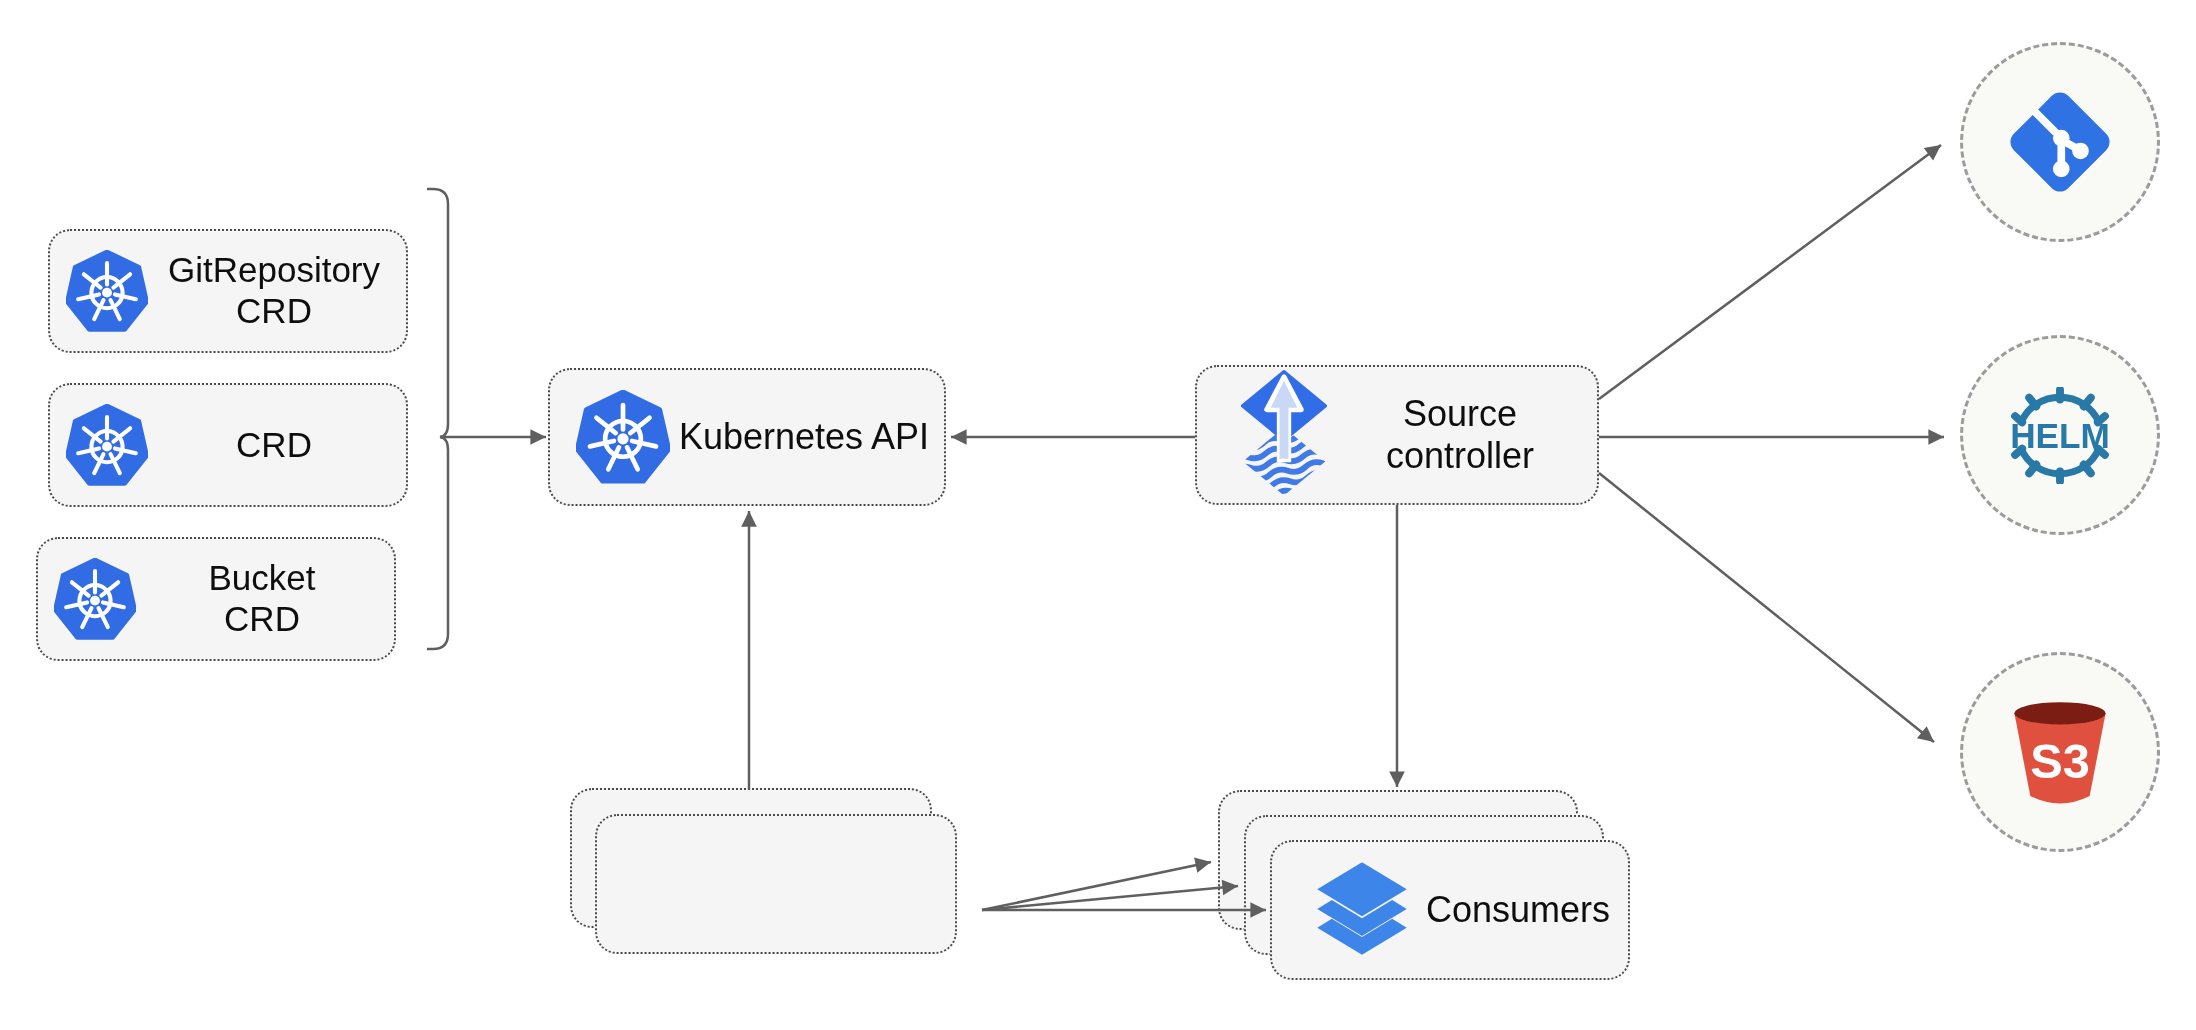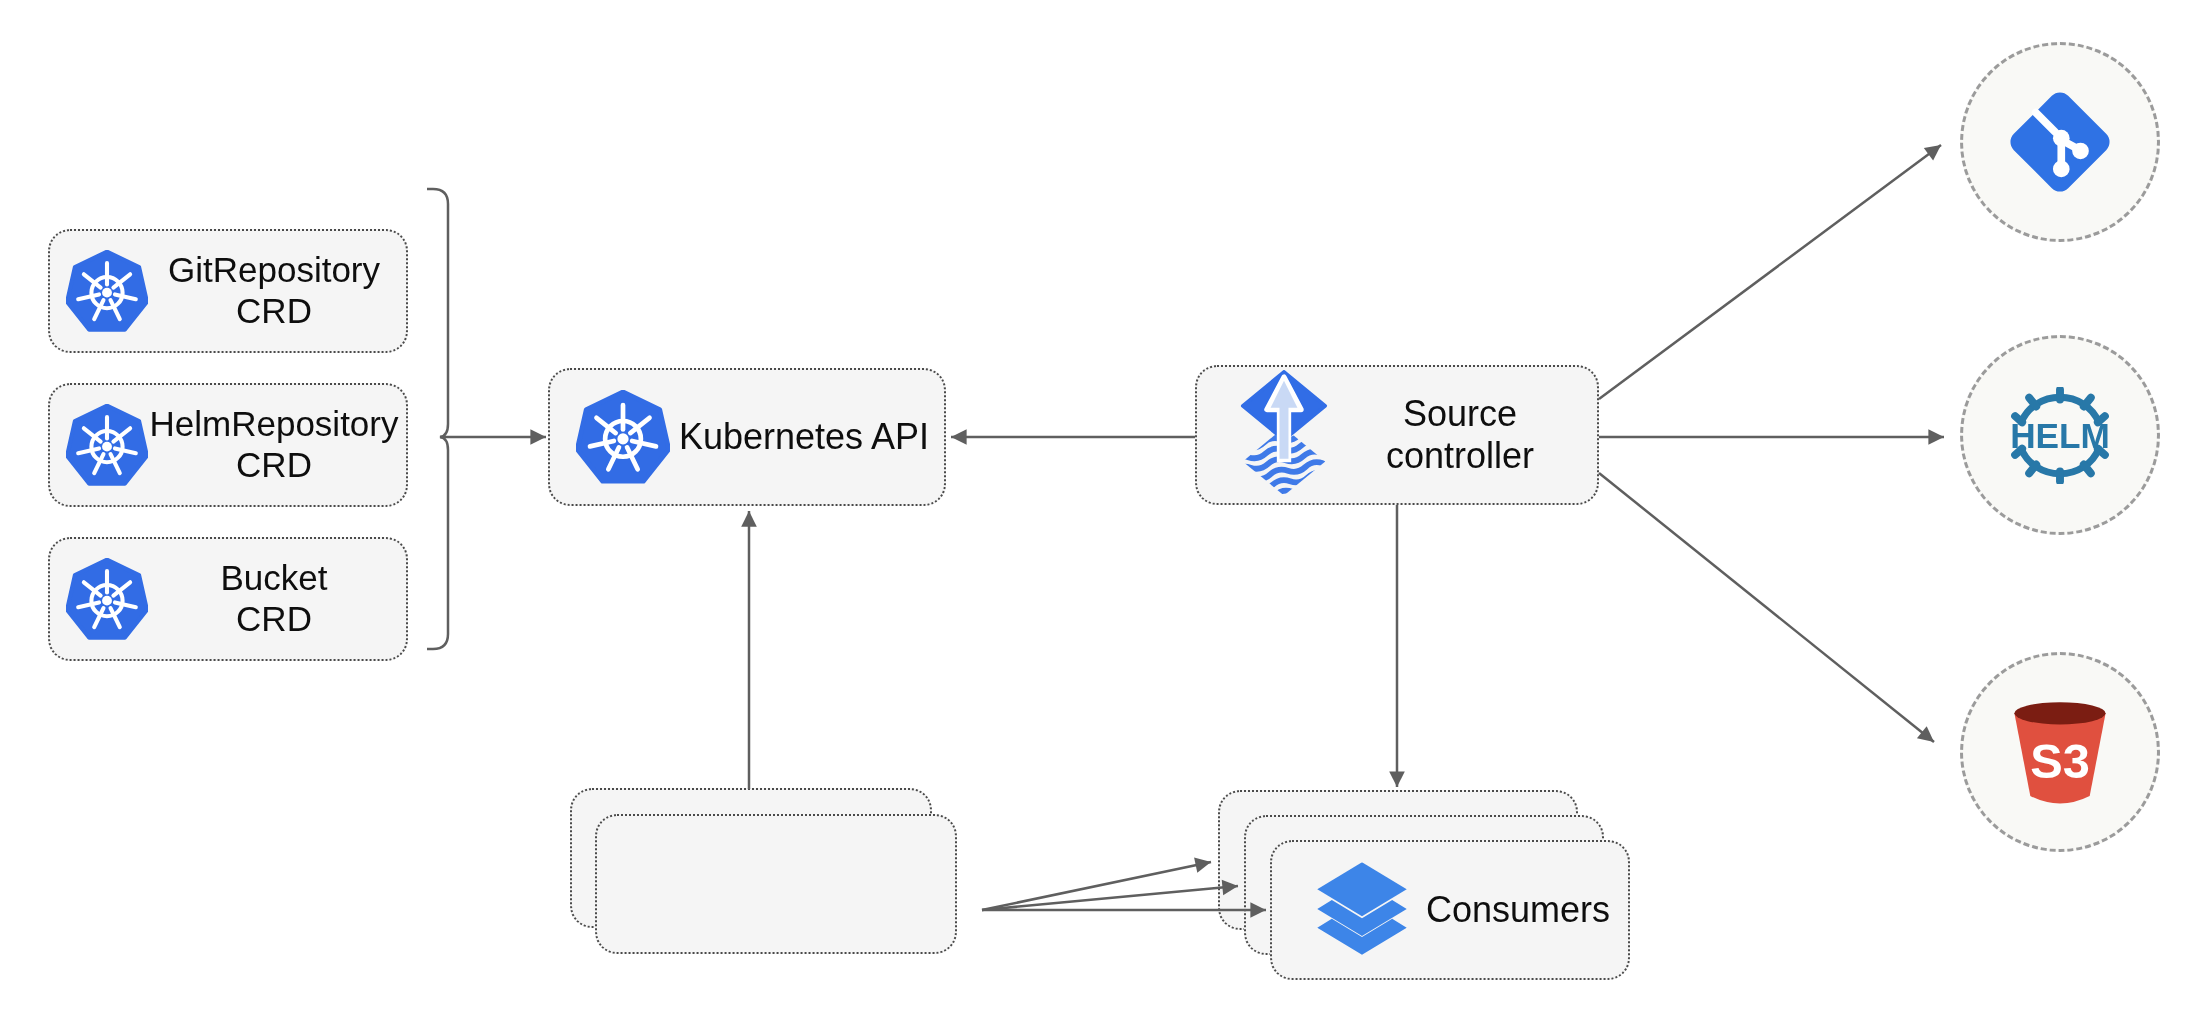--- a/index.html
+++ b/index.html
@@ -135,26 +135,25 @@
       <span>GitRepository</span>
       <span>CRD</span>
     </div>
   </div>
 
   <div class="node" style="left:48px;top:383px;width:360px;height:124px">
     <svg class="icon ic-k8s" viewBox="0 0 100 100">
         <use href="#k8s"></use>
       </svg>
     <div class="lbl">
-      <span>HelmRepository</span>
       <span>CRD</span>
     </div>
   </div>
 
-  <div class="node" style="left:48px;top:537px;width:360px;height:124px">
+  <div class="node" style="left:36px;top:537px;width:360px;height:124px">
     <svg class="icon ic-k8s" viewBox="0 0 100 100">
         <use href="#k8s"></use>
       </svg>
     <div class="lbl">
       <span>Bucket</span>
       <span>CRD</span>
     </div>
   </div>
 
   <div class="node" style="left:548px;top:368px;width:398px;height:138px">

